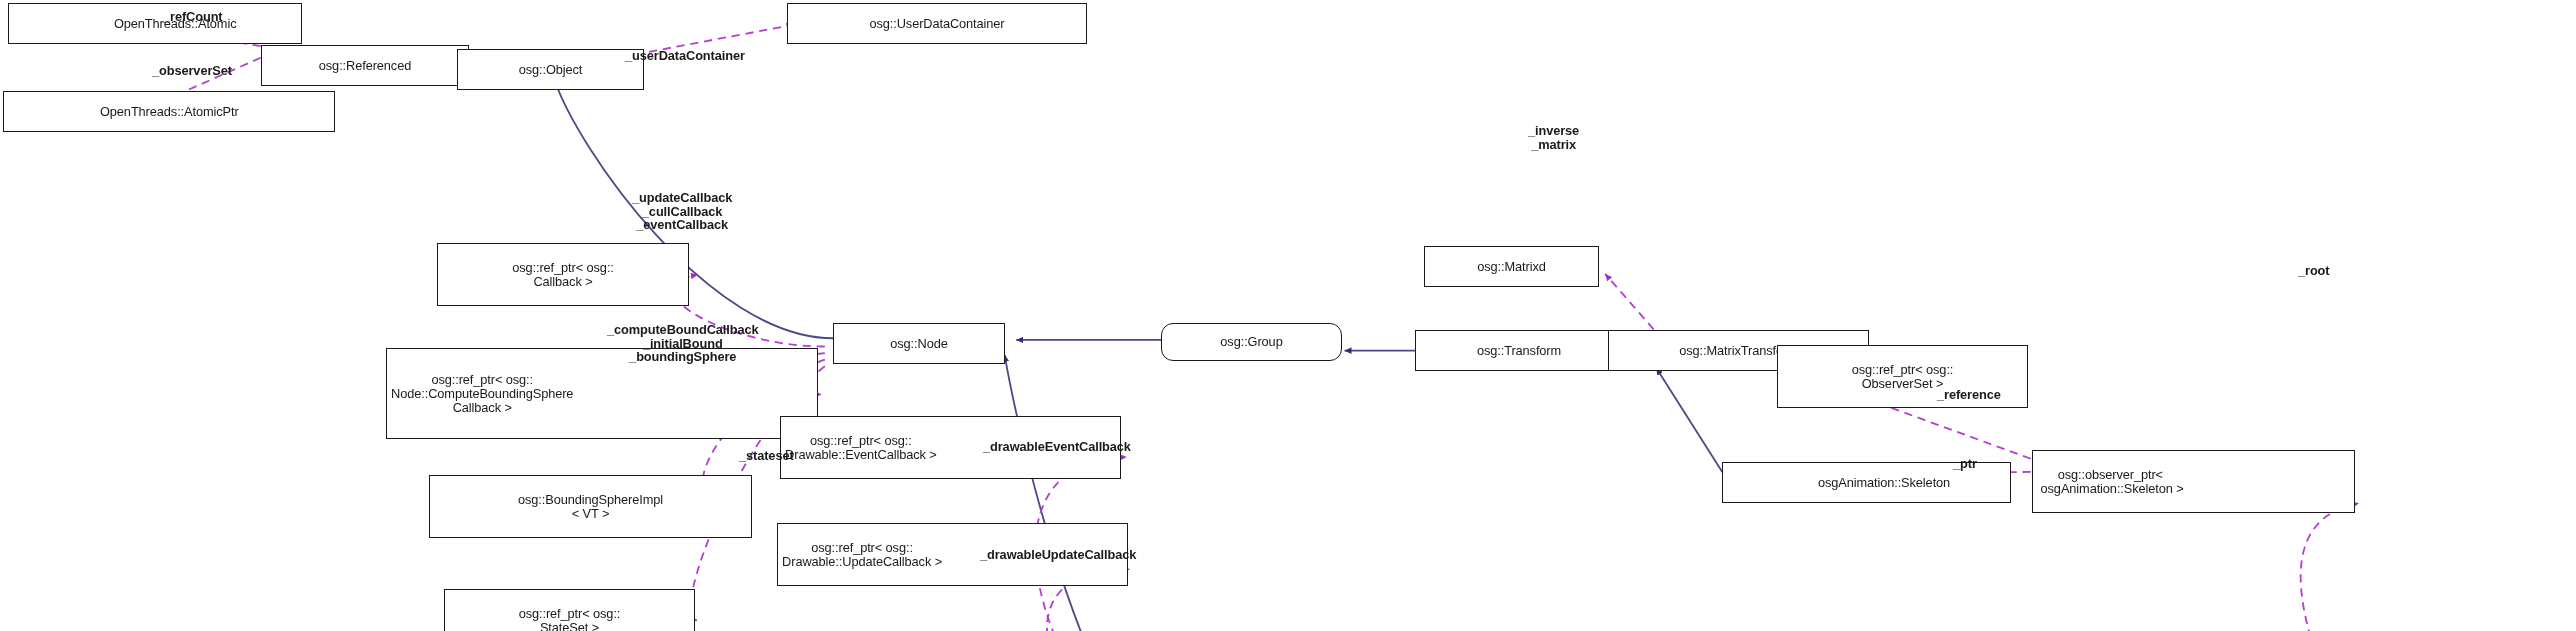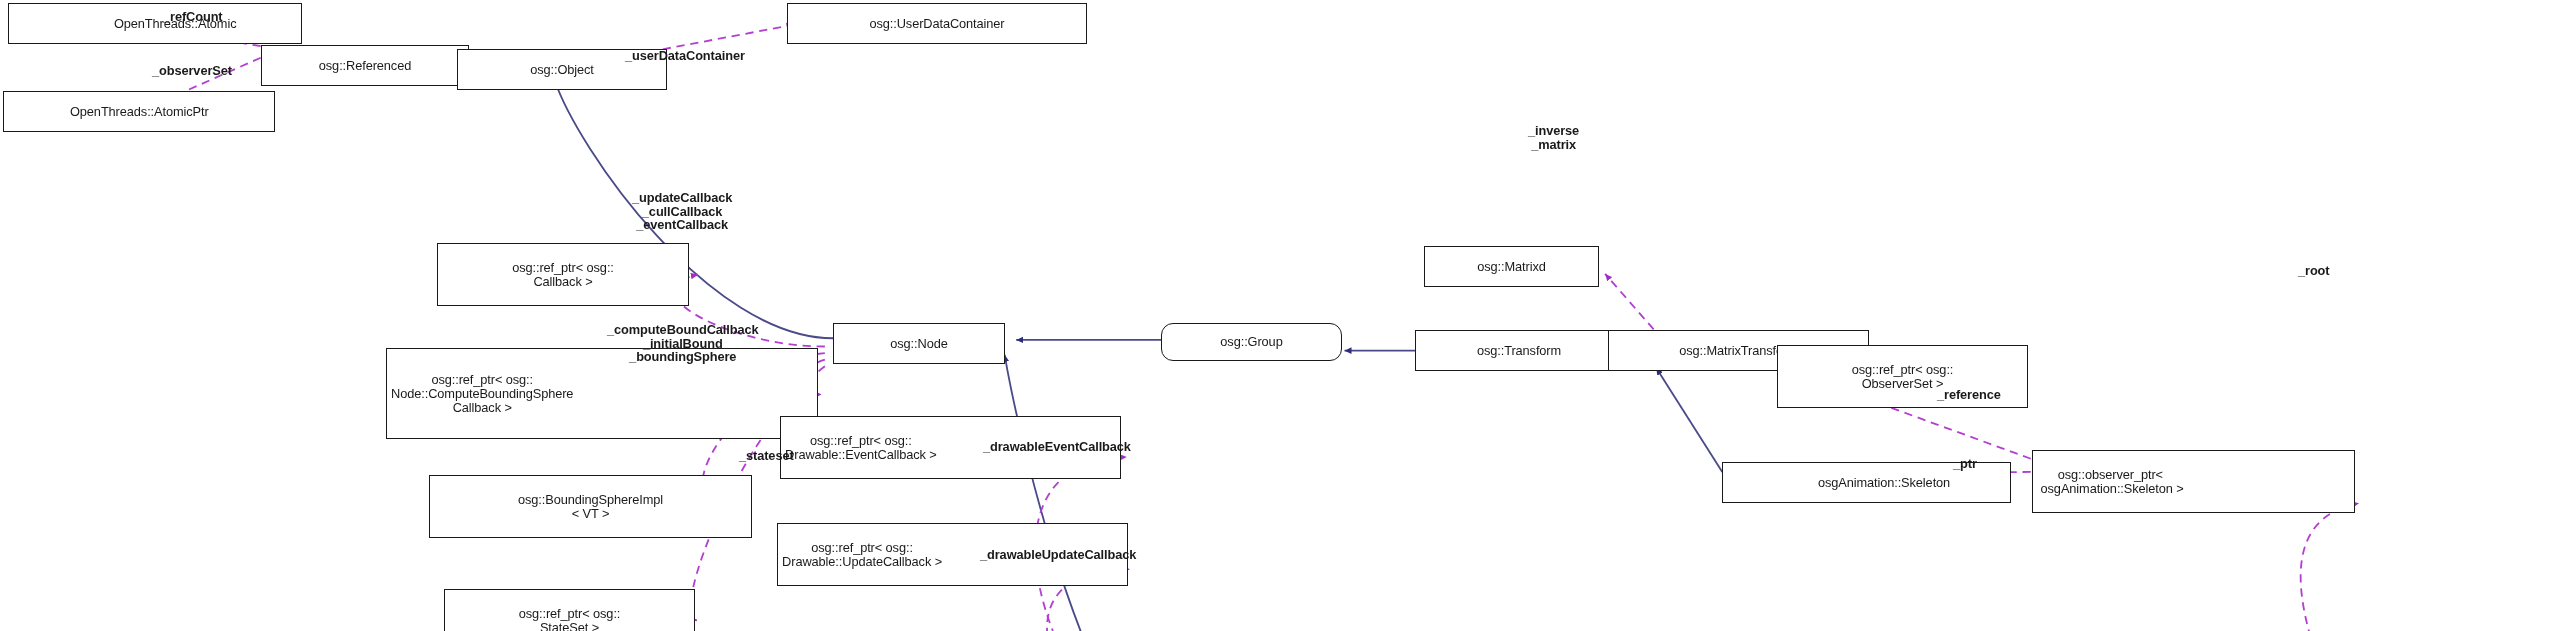--- a/index.html
+++ b/index.html
@@ -143,23 +143,23 @@
       <path d="M 2916,1068 C 2780,1090 2640,1128 2650,1128" marker-end="url(#use-arrow)"></path>
 
       <path d="M 2916,1080 C 2760,1160 2640,1266 2638,1266" marker-end="url(#use-arrow)"></path>
 
       <path d="M 2916,1092 C 2740,1240 2640,1416 2638,1416" marker-end="url(#use-arrow)"></path>
     </g>
   </svg>
 
   <div id="nodes-layer">
       <div class="node" style="left: 8.2px; top: 3.3px; width: 294px; height: 41px; padding-left: 40px;">OpenThreads::Atomic</div>
-      <div class="node" style="left: 3.3px; top: 91px; width: 272px; height: 41px;">OpenThreads::AtomicPtr</div>
+      <div class="node" style="left: 3.3px; top: 91px; width: 332px; height: 41px;">OpenThreads::AtomicPtr</div>
       <div class="node" style="left: 261px; top: 45px; width: 208px; height: 41px;">osg::Referenced</div>
-      <div class="node" style="left: 457px; top: 49px; width: 210px; height: 41px;">osg::Object</div>
+      <div class="node" style="left: 457px; top: 49px; width: 187px; height: 41px;">osg::Object</div>
       <div class="node" style="left: 787px; top: 3.3px; width: 300px; height: 41px;">osg::UserDataContainer</div>
       <div class="node" style="left: 437px; top: 243px; width: 252px; height: 63px;">osg::ref_ptr&lt; osg::
 Callback &gt;</div>
       <div class="node leftalign" style="left: 386px; top: 348px; width: 432px; height: 91px;">osg::ref_ptr&lt; osg::
 Node::ComputeBoundingSphere
 Callback &gt;</div>
       <div class="node" style="left: 429px; top: 475px; width: 323px; height: 63px;">osg::BoundingSphereImpl
 &lt; VT &gt;</div>
       <div class="node" style="left: 444px; top: 589px; width: 251px; height: 63px;">osg::ref_ptr&lt; osg::
 StateSet &gt;</div>

